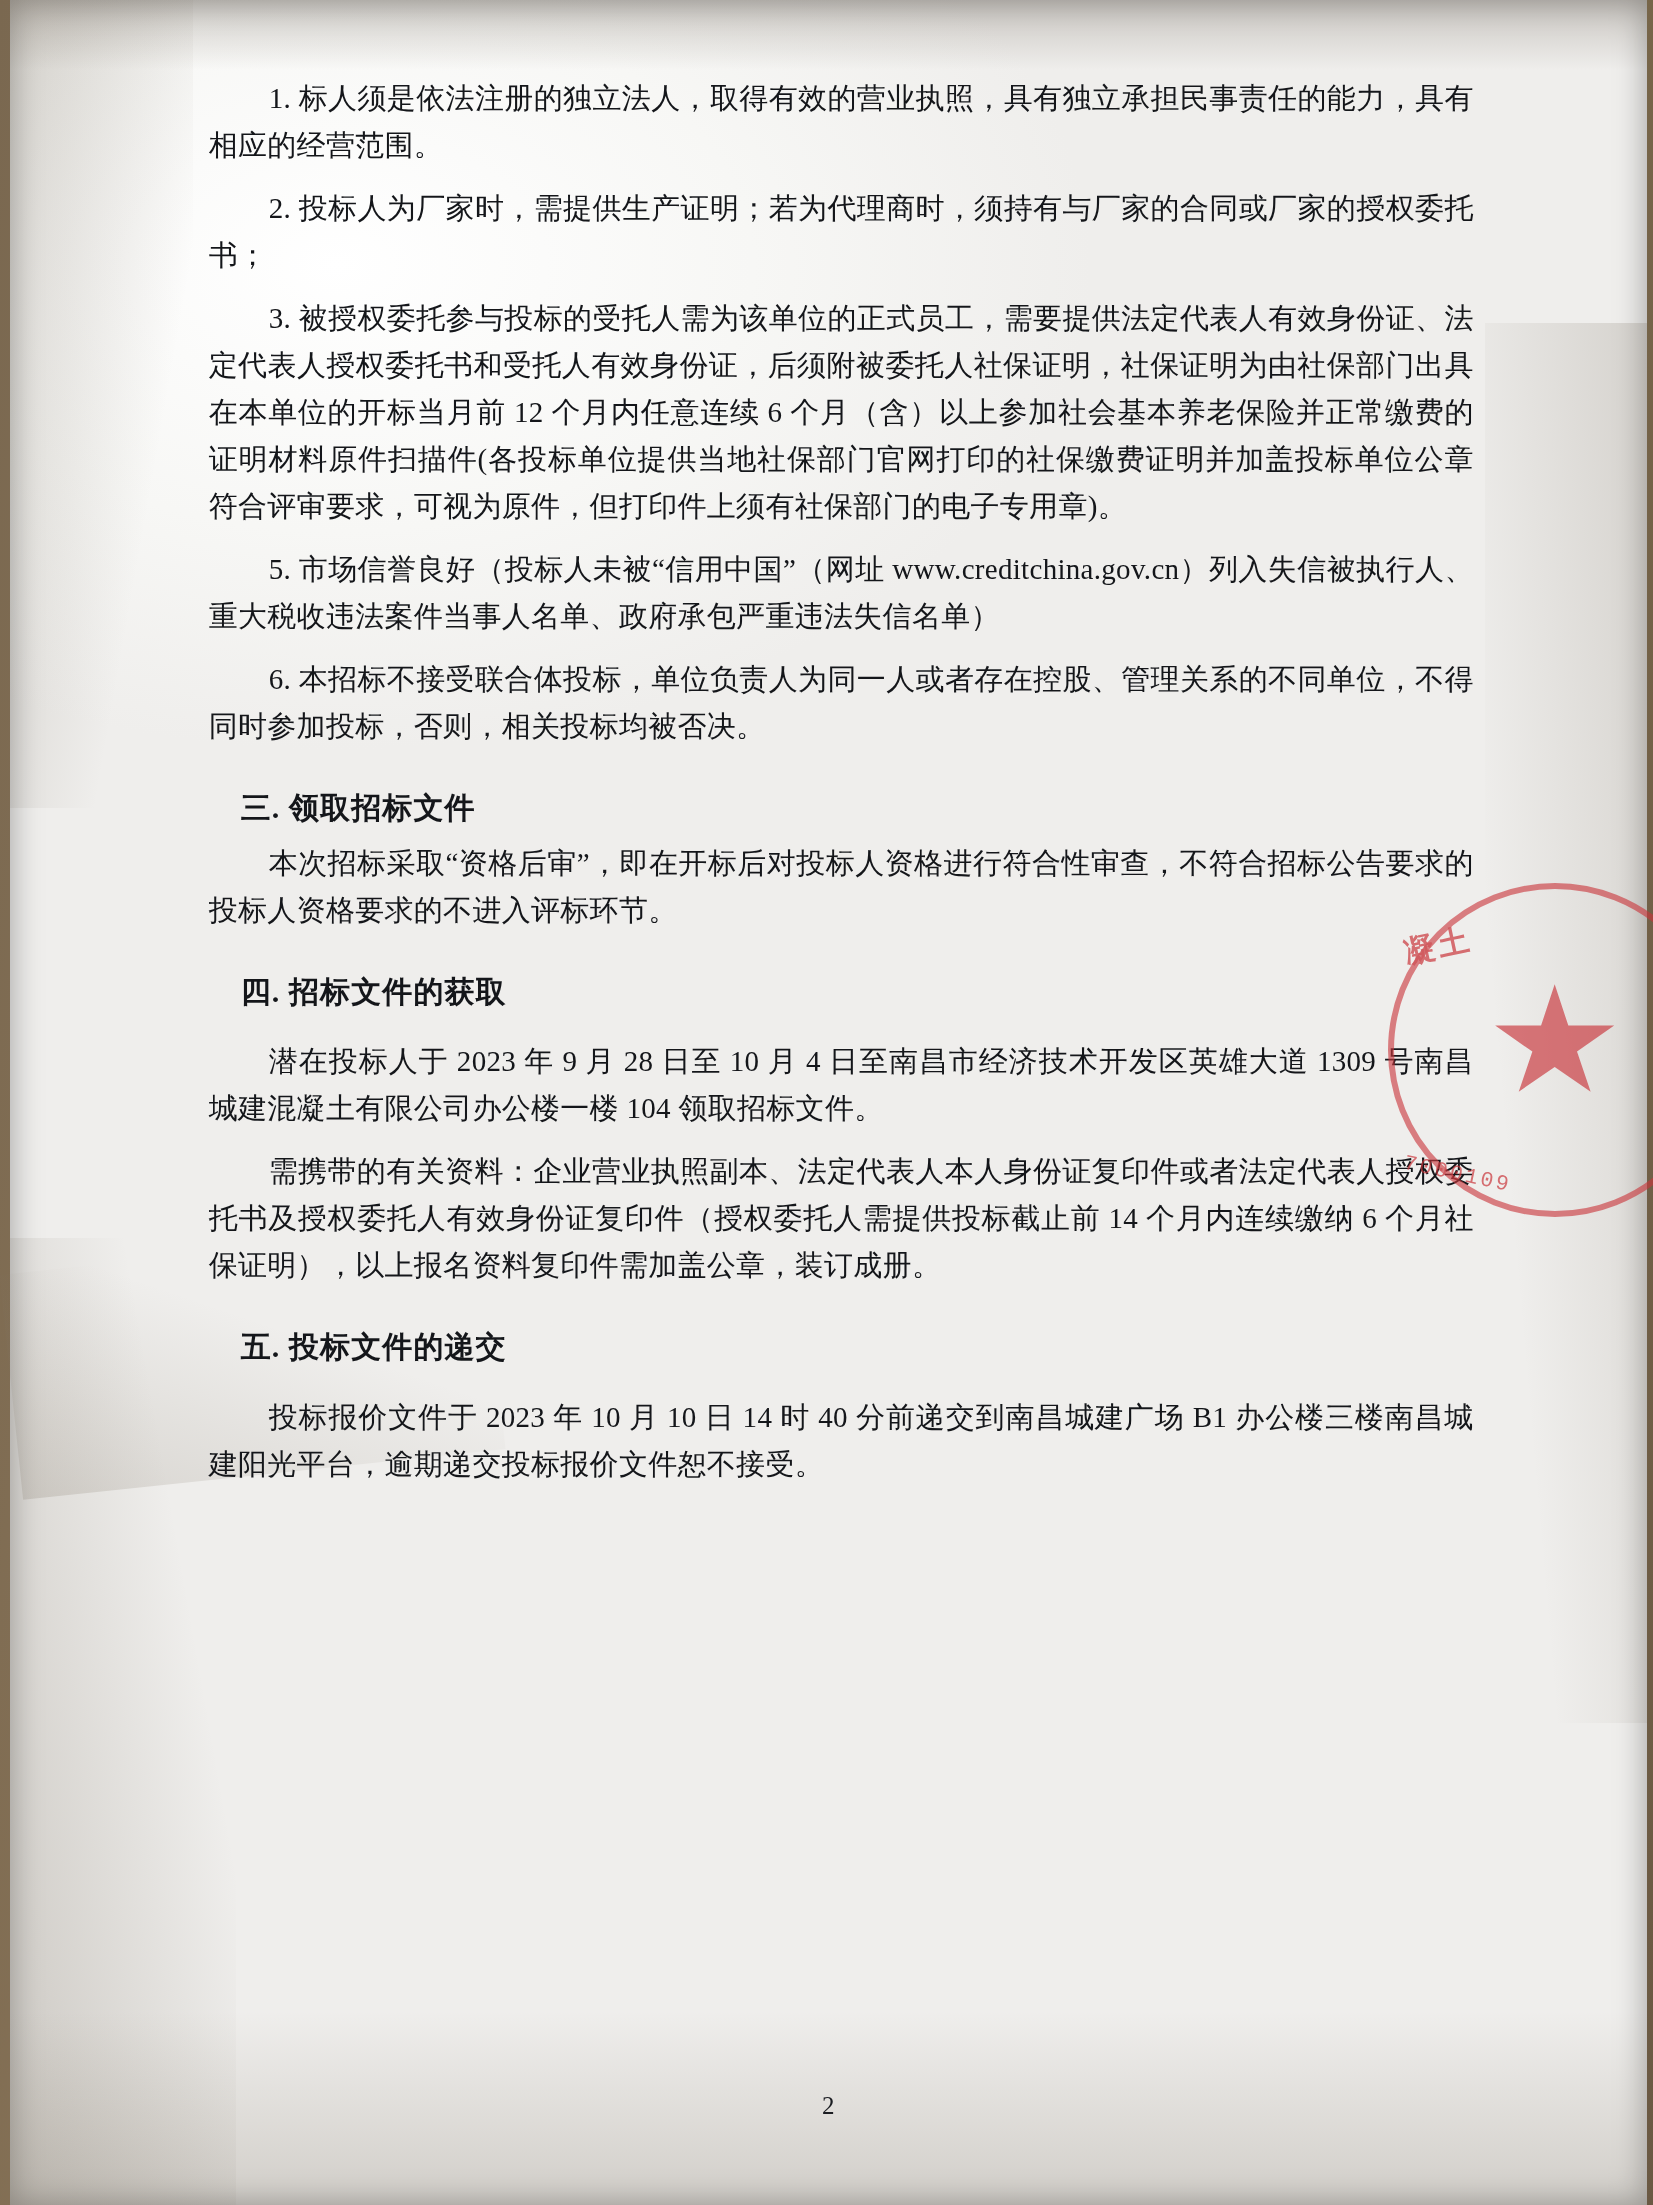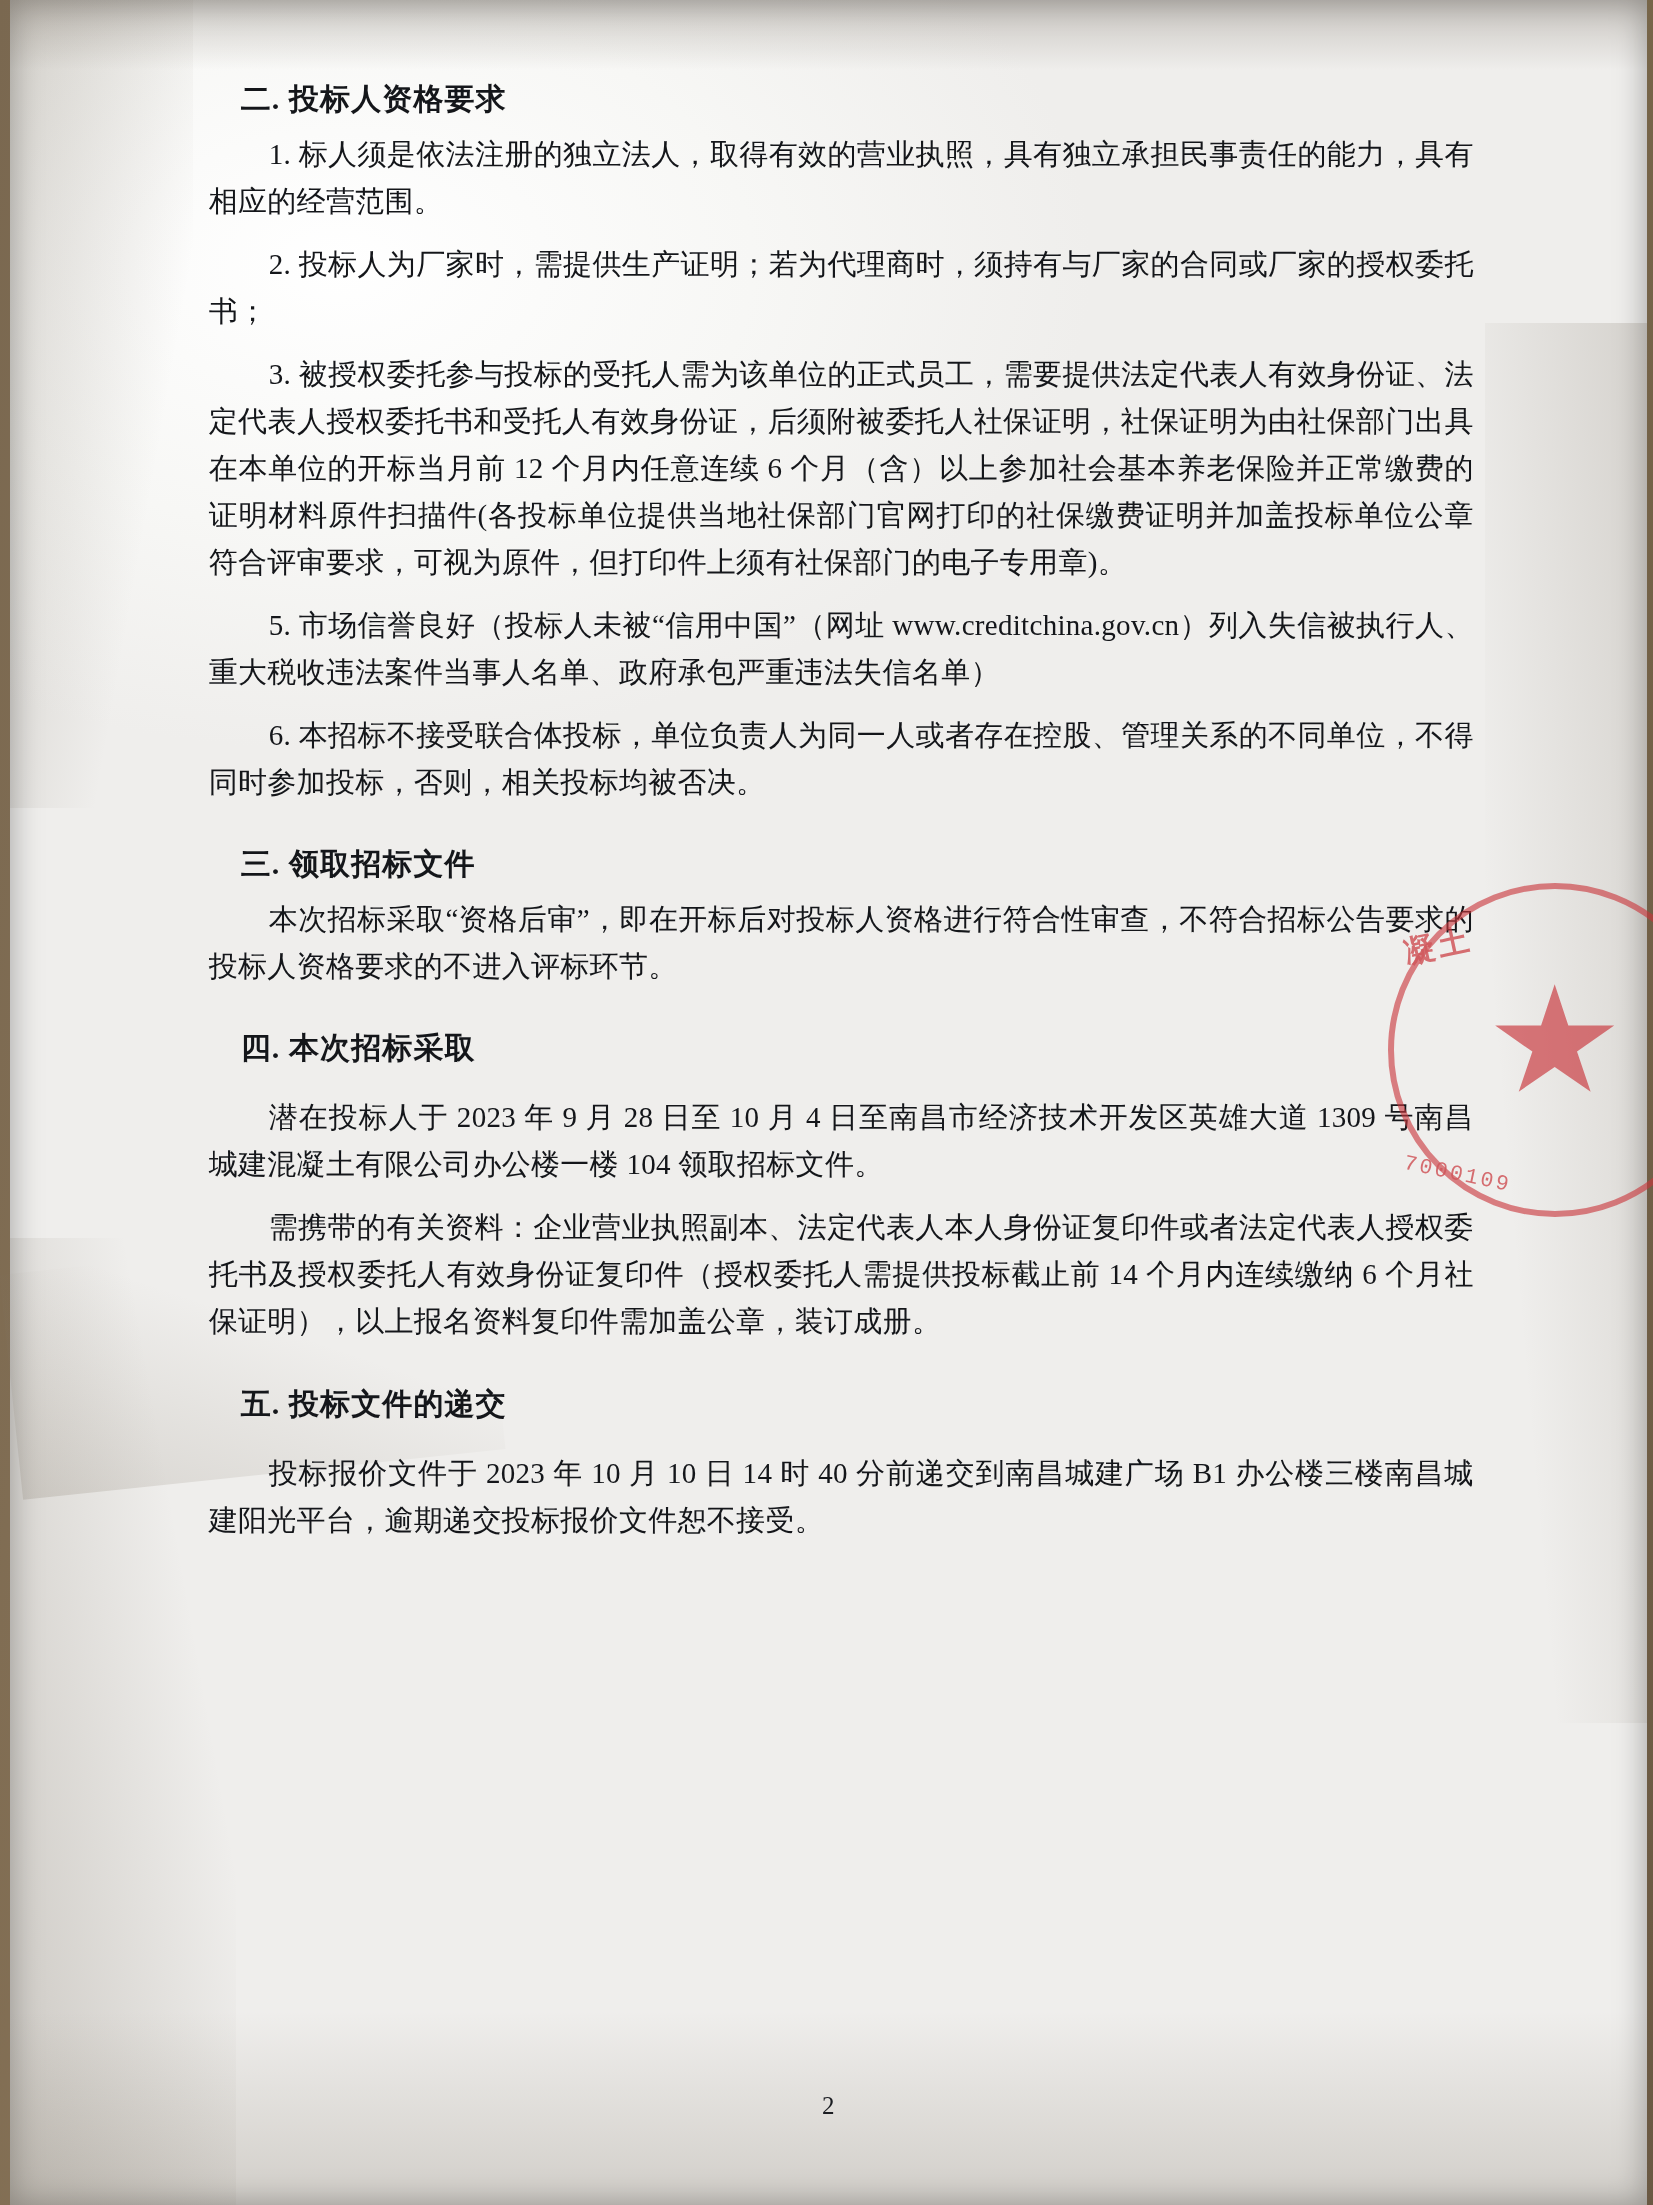--- a/index.html
+++ b/index.html
@@ -164,35 +164,34 @@
 
   <div class="crease" id="crease-top"></div>
   <div class="crease" id="crease-left-top"></div>
   <div class="crease" id="crease-left-bottom"></div>
   <div class="crease" id="crease-diag"></div>
   <div class="crease" id="crease-right"></div>
   <div class="crease" id="crease-bottom"></div>
 
   <div id="content">
 
-    <div class="heading">二. 投标人资格要求</div>
     <p class="para">1. 标人须是依法注册的独立法人，取得有效的营业执照，具有独立承担民事责任的能力，具有相应的经营范围。</p>
     <p class="para">2. 投标人为厂家时，需提供生产证明；若为代理商时，须持有与厂家的合同或厂家的授权委托书；</p>
     <p class="para">3. 被授权委托参与投标的受托人需为该单位的正式员工，需要提供法定代表人有效身份证、法定代表人授权委托书和受托人有效身份证，后须附被委托人社保证明，社保证明为由社保部门出具在本单位的开标当月前 12 个月内任意连续 6 个月（含）以上参加社会基本养老保险并正常缴费的证明材料原件扫描件(各投标单位提供当地社保部门官网打印的社保缴费证明并加盖投标单位公章符合评审要求，可视为原件，但打印件上须有社保部门的电子专用章)。</p>
     <p class="para">5. 市场信誉良好（投标人未被“信用中国”（网址 www.creditchina.gov.cn）列入失信被执行人、重大税收违法案件当事人名单、政府承包严重违法失信名单）</p>
     <p class="para">6. 本招标不接受联合体投标，单位负责人为同一人或者存在控股、管理关系的不同单位，不得同时参加投标，否则，相关投标均被否决。</p>
 
     <div class="section-gap"></div>
 
     <div class="heading">三. 领取招标文件</div>
     <p class="para">本次招标采取“资格后审”，即在开标后对投标人资格进行符合性审查，不符合招标公告要求的投标人资格要求的不进入评标环节。</p>
 
     <div class="section-gap"></div>
 
-    <div class="heading">四. 本次招标采取</div>
+    <div class="heading">四. 招标文件的获取</div>
     <div class="gap-lg"></div>
     <p class="para">潜在投标人于 2023 年 9 月 28 日至 10 月 4 日至南昌市经济技术开发区英雄大道 1309 号南昌城建混凝土有限公司办公楼一楼 104 领取招标文件。</p>
     <p class="para">需携带的有关资料：企业营业执照副本、法定代表人本人身份证复印件或者法定代表人授权委托书及授权委托人有效身份证复印件（授权委托人需提供投标截止前 14 个月内连续缴纳 6 个月社保证明），以上报名资料复印件需加盖公章，装订成册。</p>
 
     <div class="section-gap"></div>
 
     <div class="heading">五. 投标文件的递交</div>
     <div class="gap-lg"></div>
     <p class="para">投标报价文件于 2023 年 10 月 10 日 14 时 40 分前递交到南昌城建广场 B1 办公楼三楼南昌城建阳光平台，逾期递交投标报价文件恕不接受。</p>
 

